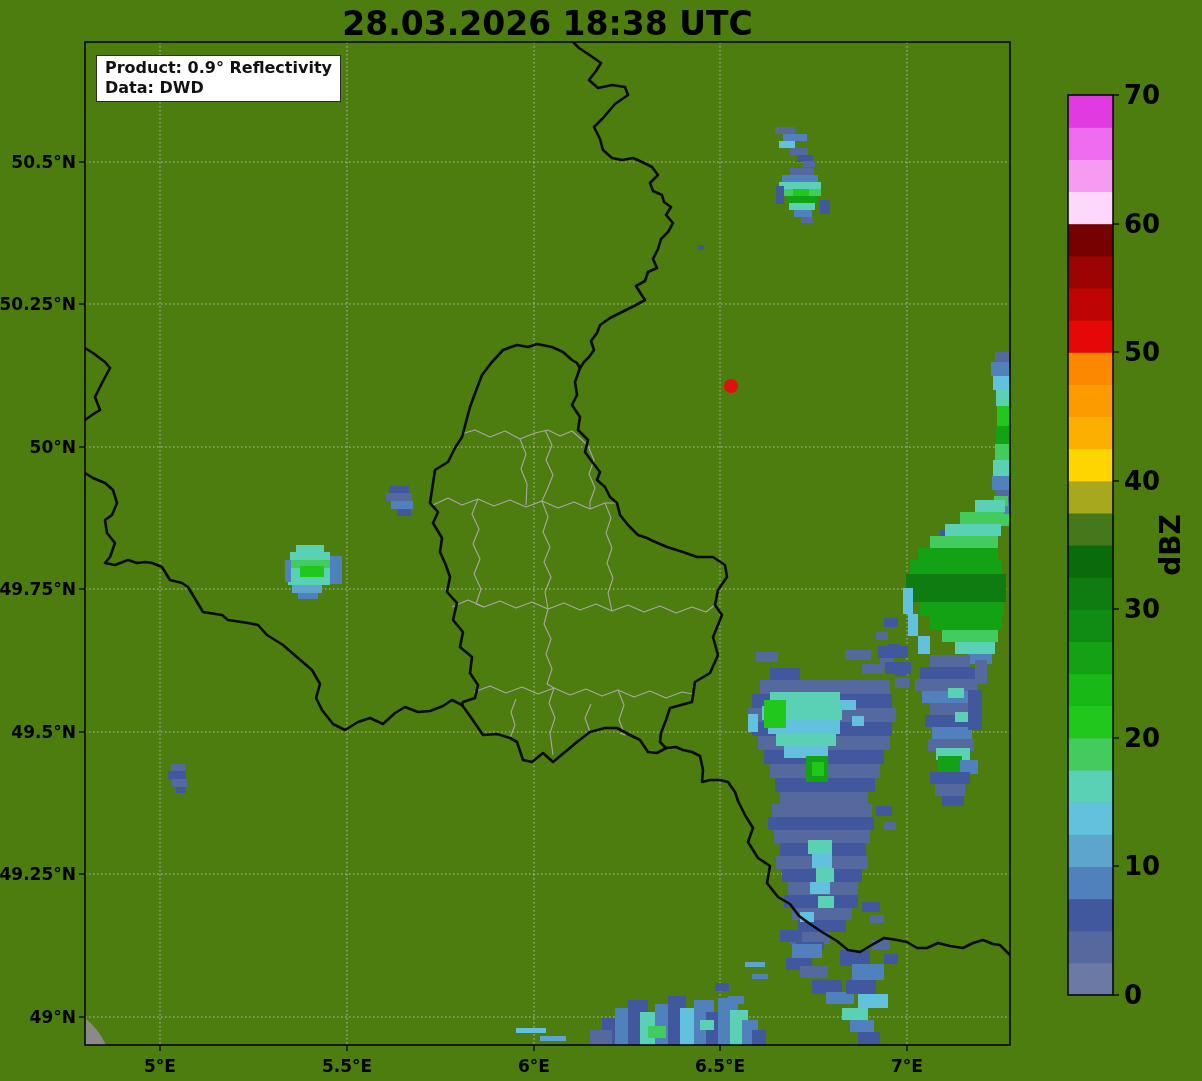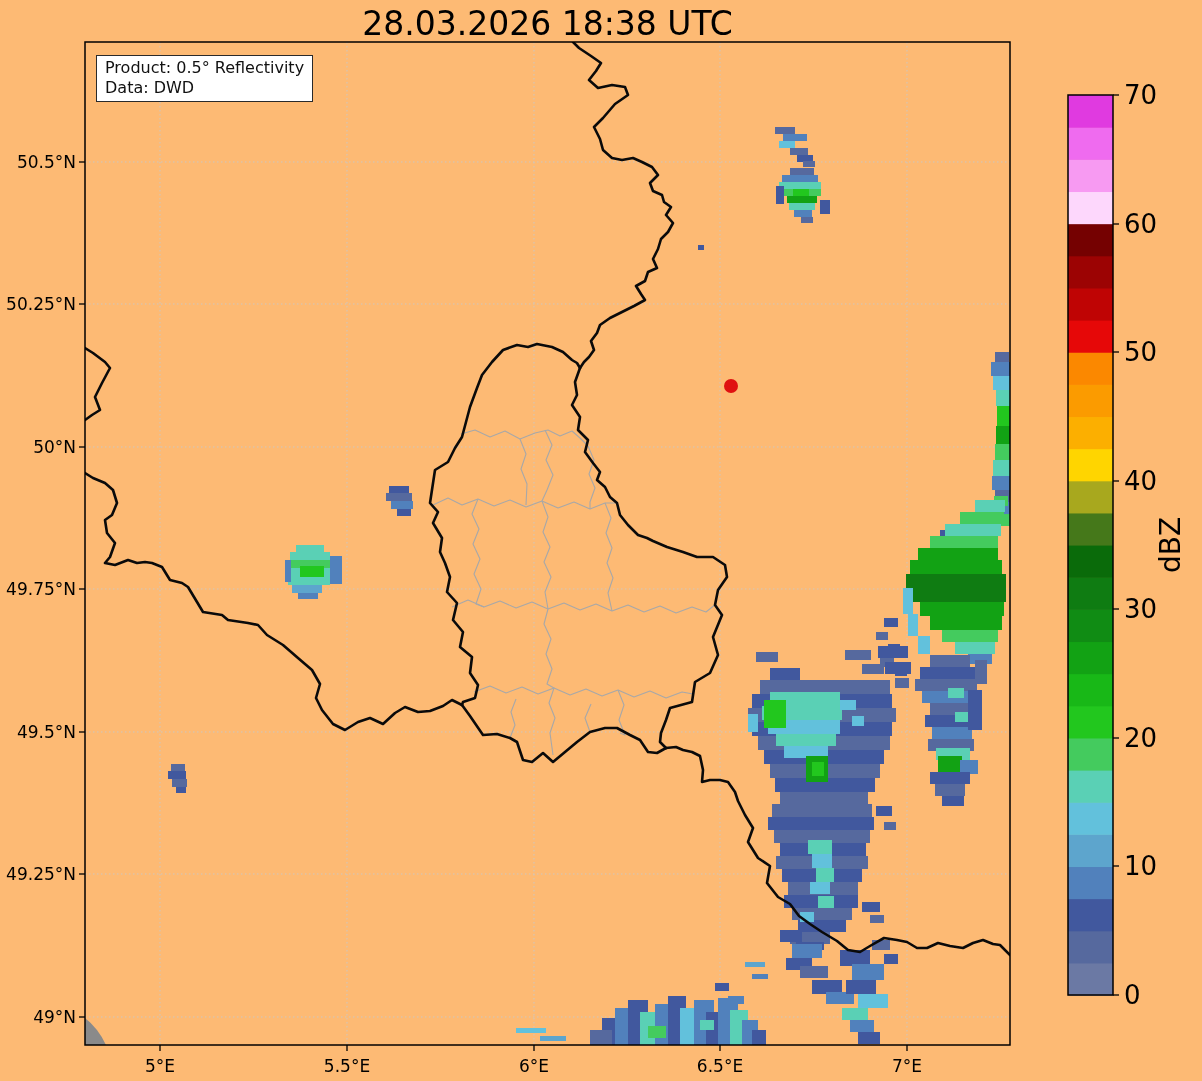--- a/index.html
+++ b/index.html
@@ -1,18 +1,18 @@
 <!DOCTYPE html>
 <html><head>
 <meta charset="utf-8">
 <style>
   html,body{margin:0;padding:0;background:#fff;}
   body{width:1202px;height:1081px;position:relative;overflow:hidden;
        font-family:"DejaVu Sans","Liberation Sans",sans-serif;}
-  .figure{position:absolute;inset:0;background:#fdba74;}
+  .figure{position:absolute;inset:0;background:#4d7c0f;font-weight:bold;}
   #plot-svg{position:absolute;left:0;top:0;}
   .title{position:absolute;left:85px;top:4px;width:925px;text-align:center;
          font-size:33px;color:#000;white-space:nowrap;}
   .annot{position:absolute;left:96px;top:55px;background:#fff;
          border:1.2px solid #2a2a2a;padding:2px 8px 3px 8px;
          font-size:16px;line-height:20px;color:#111;z-index:5;}
   svg text{font-family:"DejaVu Sans","Liberation Sans",sans-serif;}
 </style>
 </head>
 <body>
@@ -315,16 +315,16 @@
         <line x1="1113" y1="352" x2="1119" y2="352" stroke="#000" stroke-width="1.3"></line>
         <text x="1124" y="352" font-size="26px" dominant-baseline="central">50</text>
         <line x1="1113" y1="224" x2="1119" y2="224" stroke="#000" stroke-width="1.3"></line>
         <text x="1124" y="224" font-size="26px" dominant-baseline="central">60</text>
         <line x1="1113" y1="95" x2="1119" y2="95" stroke="#000" stroke-width="1.3"></line>
         <text x="1124" y="95" font-size="26px" dominant-baseline="central">70</text>
         <text x="1180" y="545" font-size="28px" text-anchor="middle" transform="rotate(-90 1180 545)">dBZ</text>
       </g>
     </svg>
   <div class="annot">
-    <div>Product: 0.5° Reflectivity</div>
+    <div>Product: 0.9° Reflectivity</div>
     <div>Data: DWD</div>
   </div>
 </div>
 
 </body></html>

